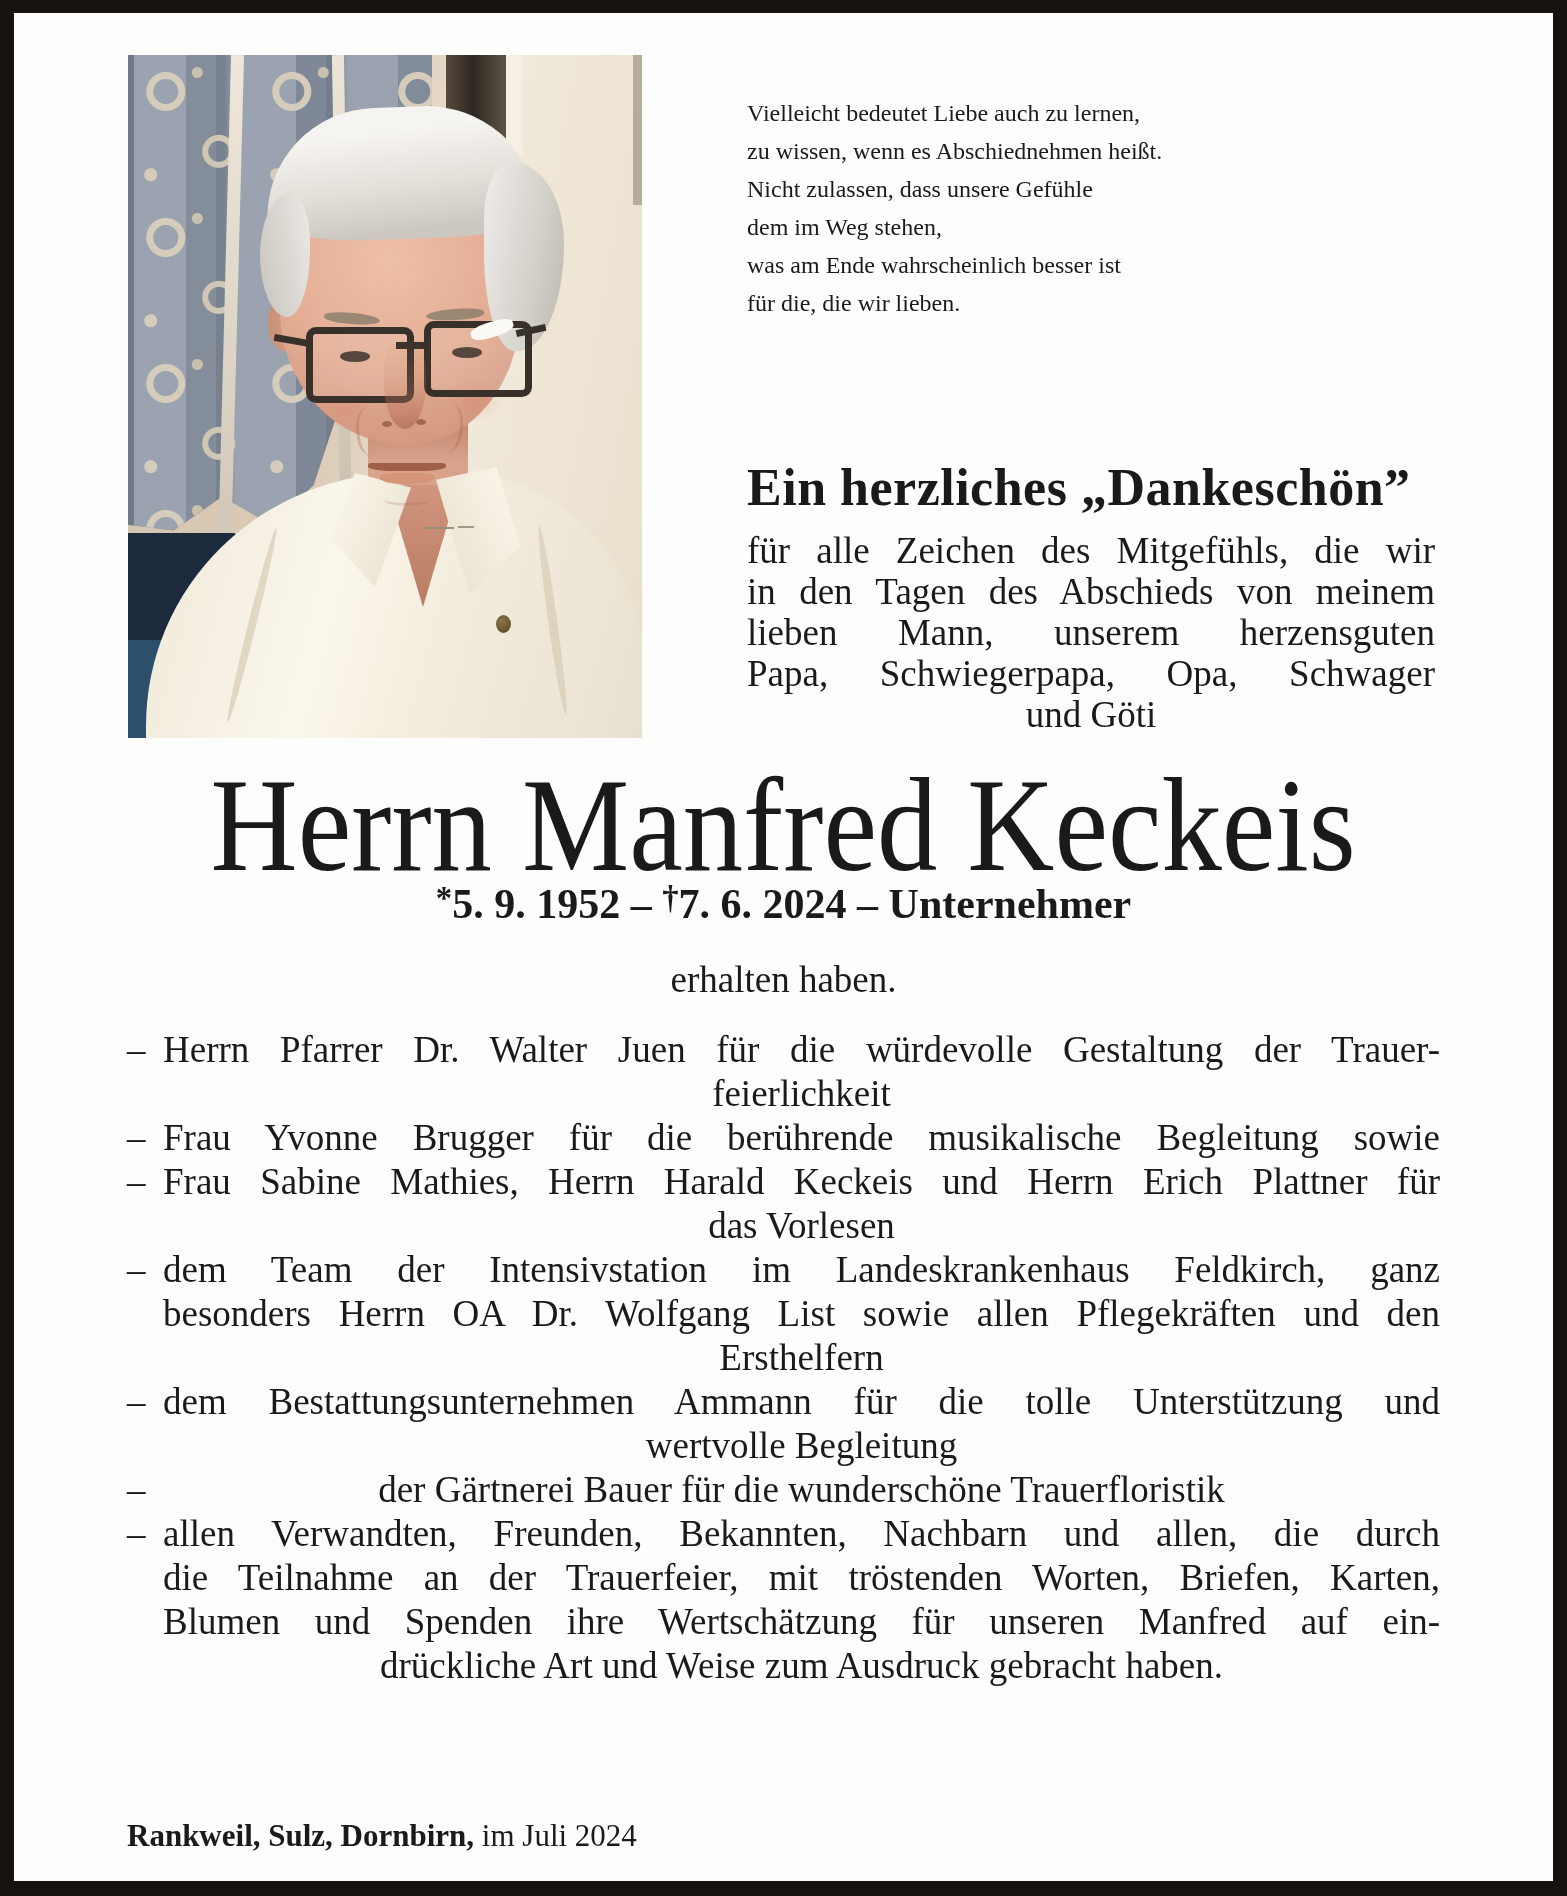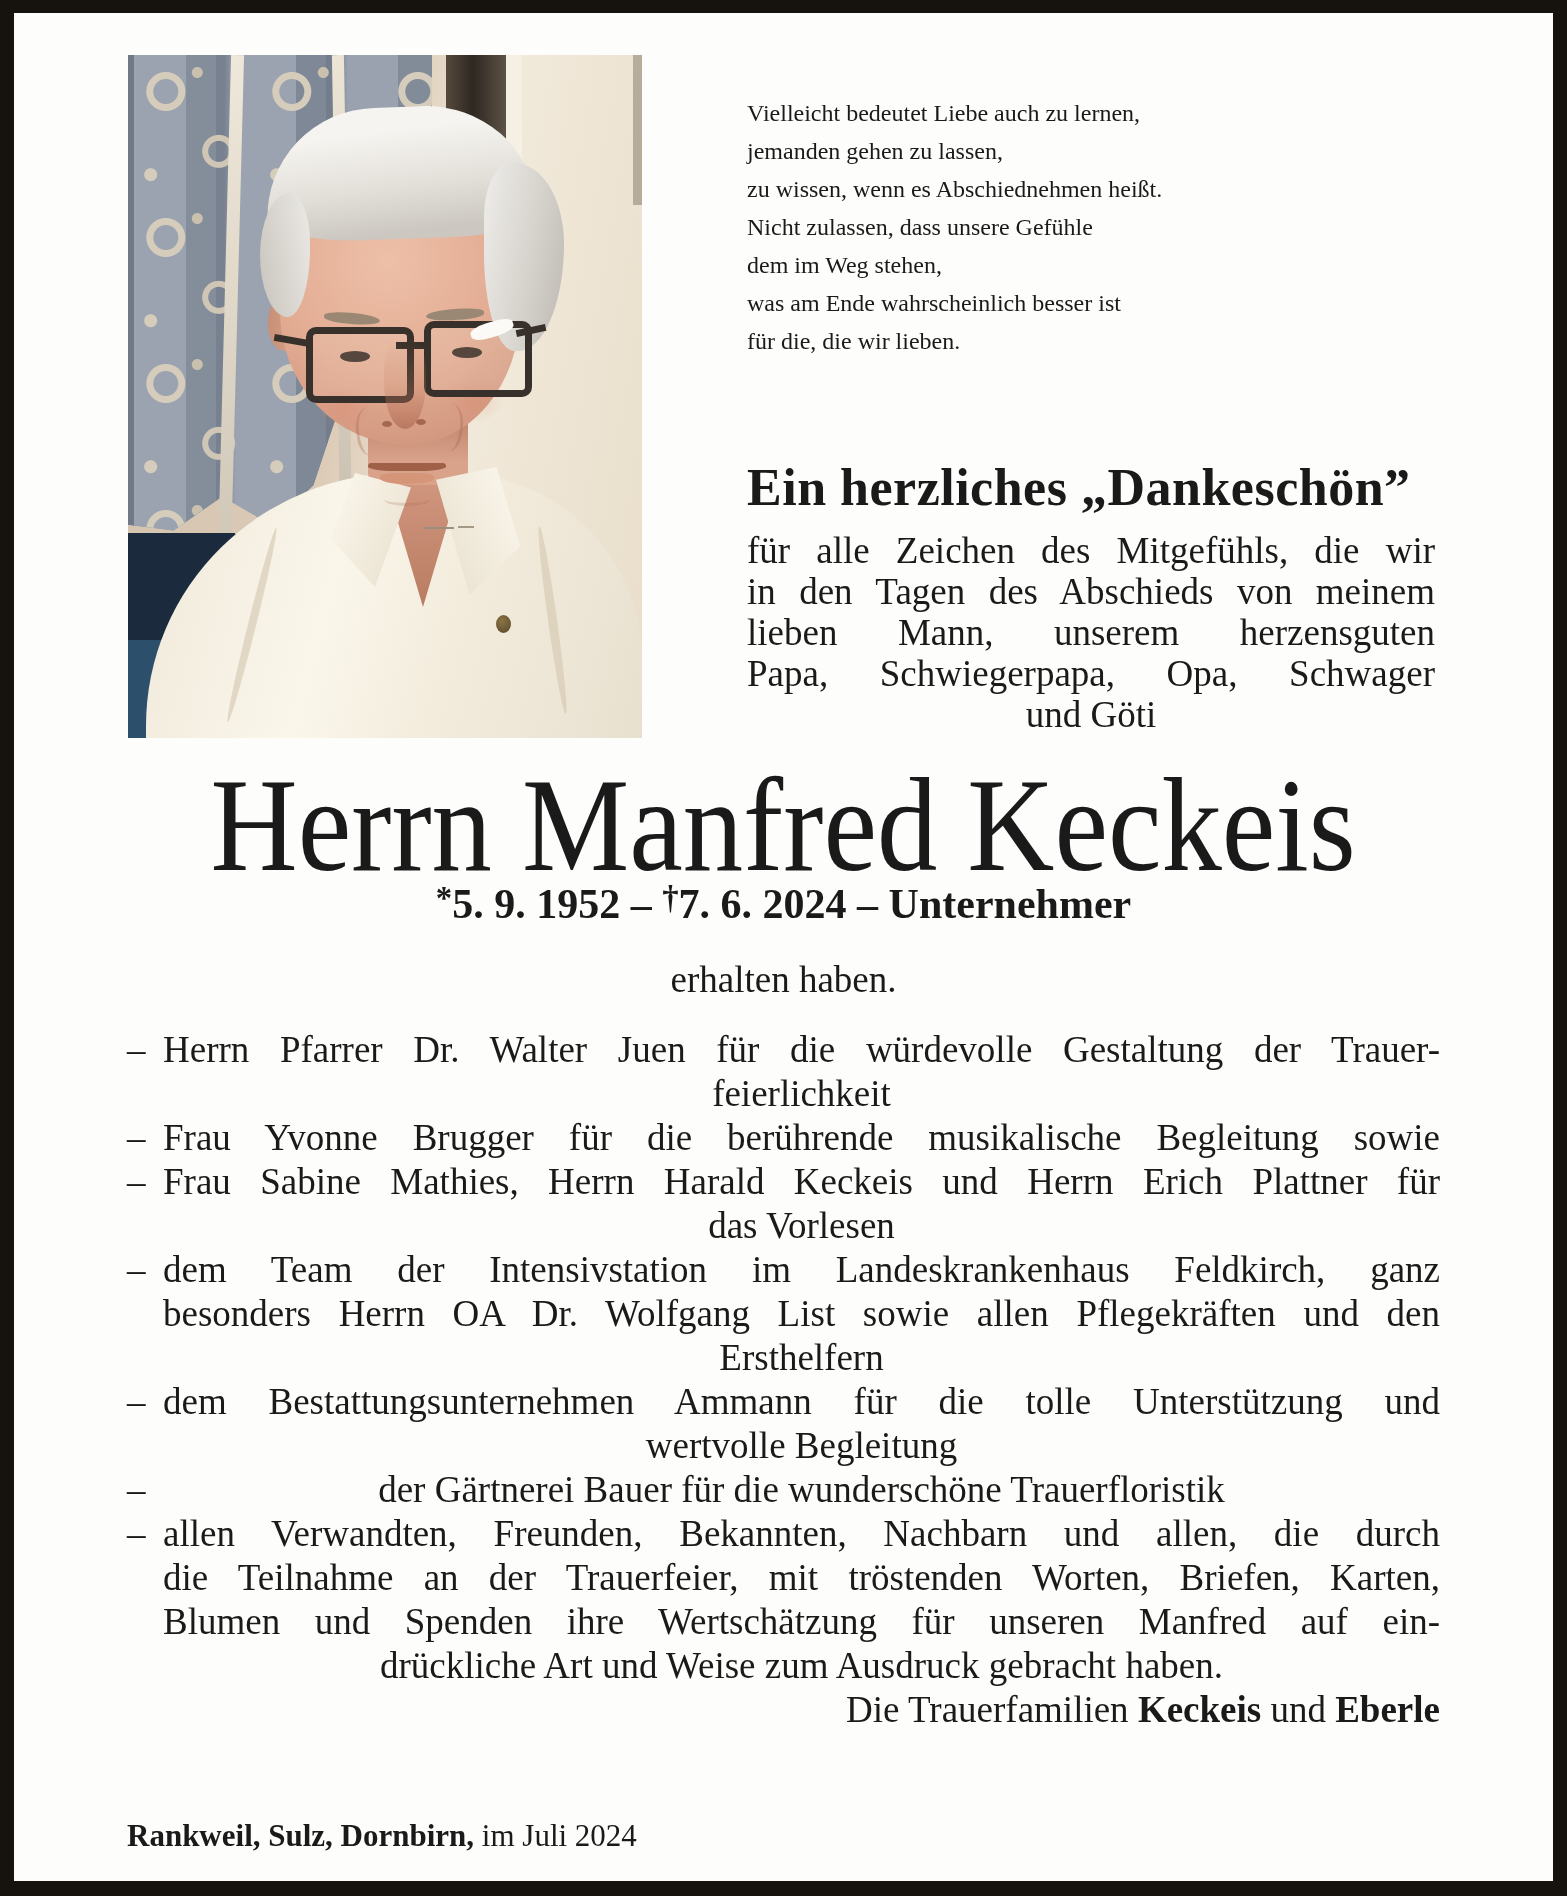--- a/index.html
+++ b/index.html
@@ -160,21 +160,20 @@
     <div class="nostR"></div>
     <div class="smileL"></div>
     <div class="smileR"></div>
     <div class="mouth"></div>
     <div class="lowerlip"></div>
     <div class="chin"></div>
   </div>
 
   <div class="abs poem">
     <div>Vielleicht bedeutet Liebe auch zu lernen,</div>
-    <div>jemanden gehen zu lassen,</div>
     <div>zu wissen, wenn es Abschiednehmen heißt.</div>
     <div>Nicht zulassen, dass unsere Gefühle</div>
     <div>dem im Weg stehen,</div>
     <div>was am Ende wahrscheinlich besser ist</div>
     <div>für die, die wir lieben.</div>
   </div>
 
   <div class="abs thanks-heading">Ein herzliches „Dankeschön”</div>
 
   <div class="abs intro">
@@ -216,25 +215,19 @@
     <div class="line item-line j"><span class="dash">–</span><span>dem Bestattungsunternehmen Ammann für die tolle Unterstützung und</span></div>
     <div class="line item-line l"><span>wertvolle Begleitung</span></div>
 
     <div class="line item-line l"><span class="dash">–</span><span>der Gärtnerei Bauer für die wunderschöne Trauerfloristik</span></div>
 
     <div class="line item-line j"><span class="dash">–</span><span>allen Verwandten, Freunden, Bekannten, Nachbarn und allen, die durch</span></div>
     <div class="line item-line j"><span>die Teilnahme an der Trauerfeier, mit tröstenden Worten, Briefen, Karten,</span></div>
     <div class="line item-line j"><span>Blumen und Spenden ihre Wertschätzung für unseren Manfred auf ein-</span></div>
     <div class="line item-line l"><span>drückliche Art und Weise zum Ausdruck gebracht haben.</span></div>
 
-    <div class="closing">
-      <span>Die Trauerfamilien</span>
-      <span class="b">Keckeis</span>
-      <span>und</span>
-      <span class="b">Eberle</span>
-    </div>
   </div>
 
   <div class="abs footer">
     <span class="b">Rankweil, Sulz, Dornbirn,</span>
     <span>im Juli 2024</span>
   </div>
 </div>
 
 </body></html>

